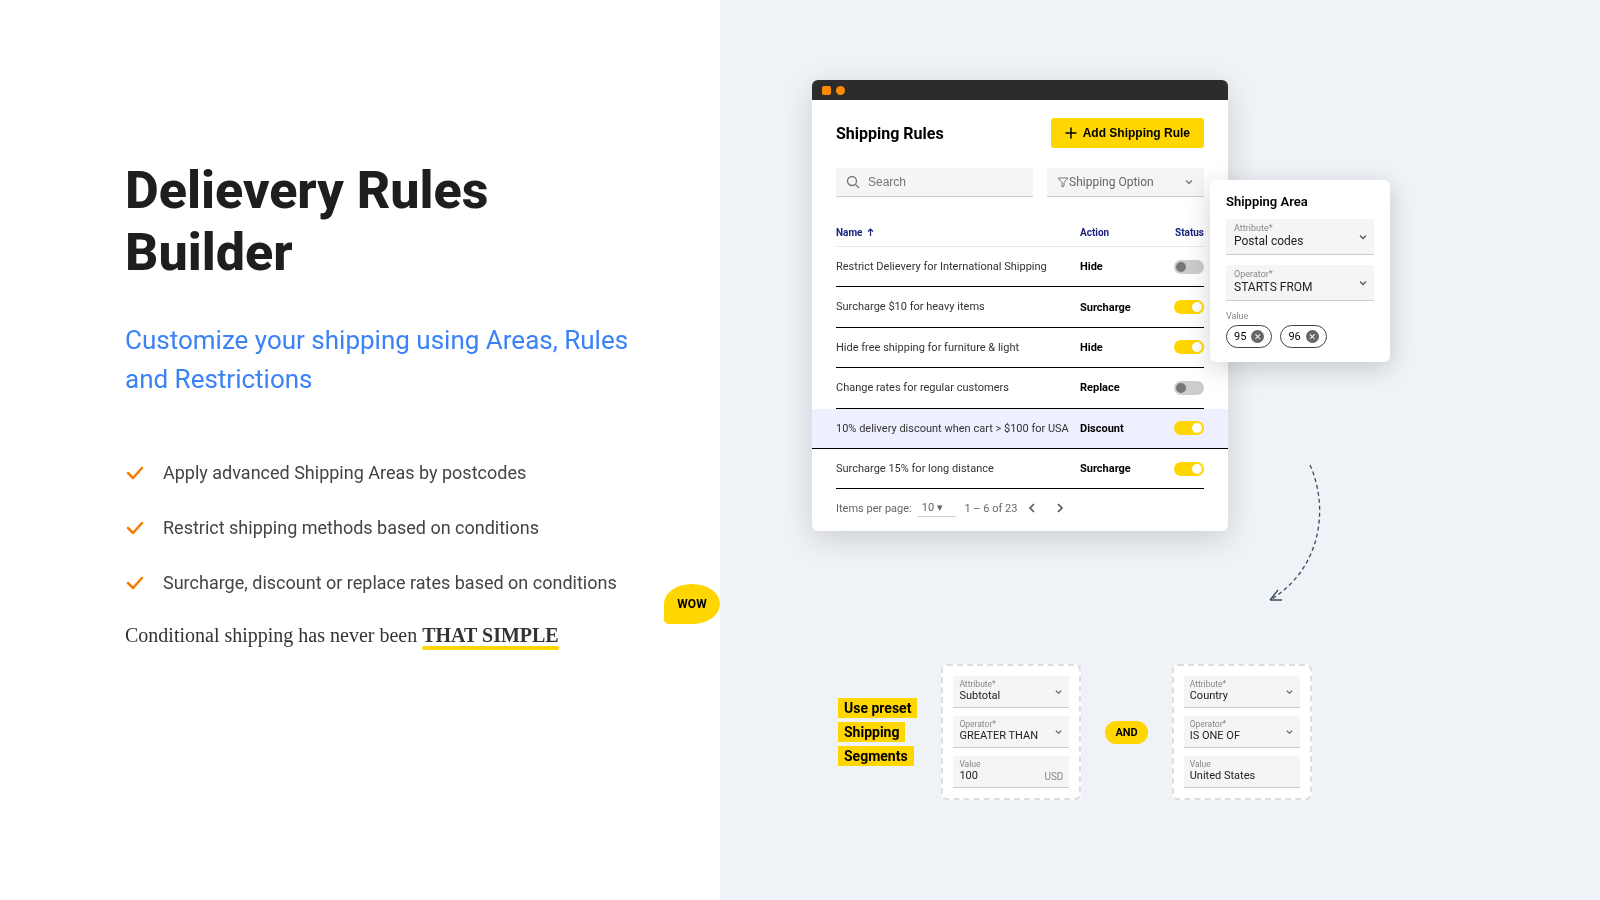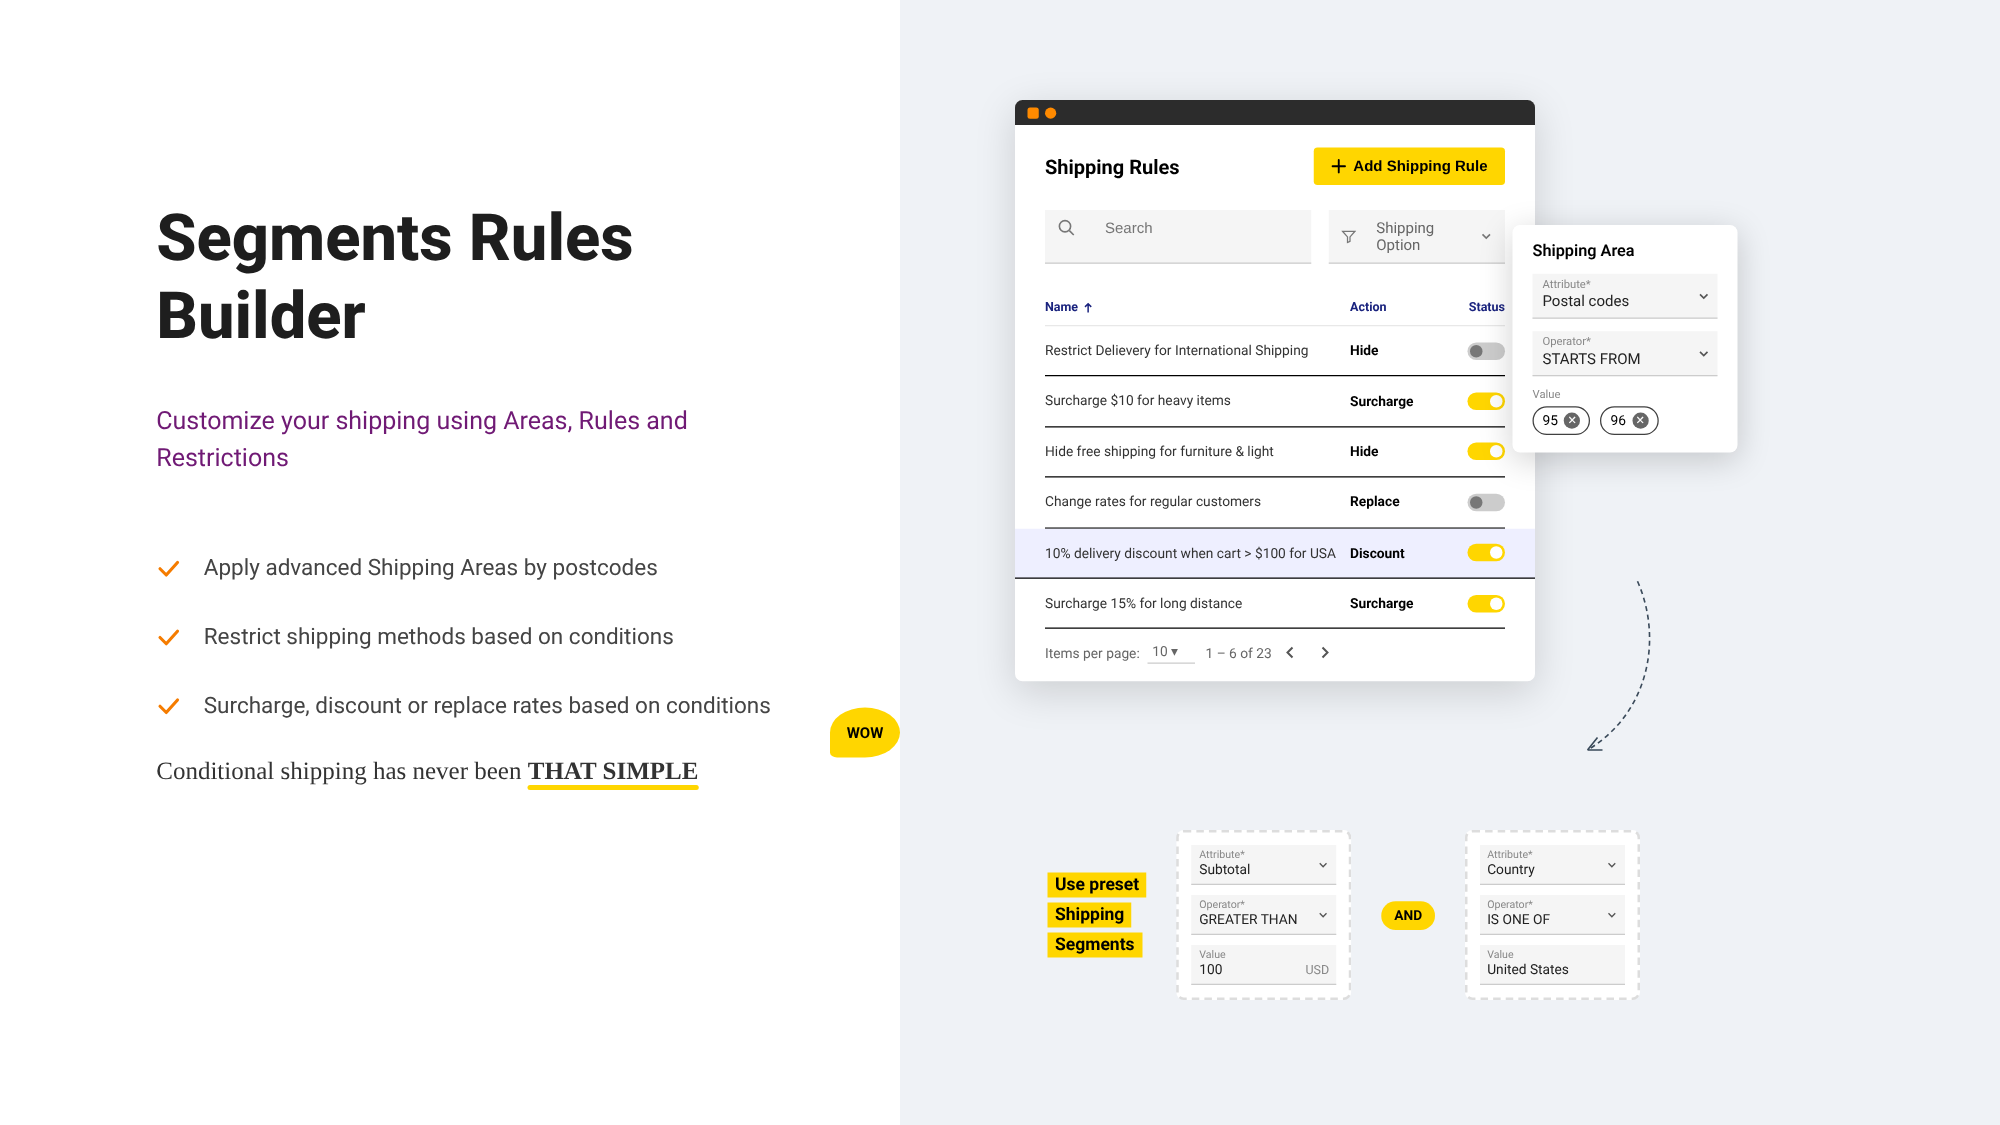--- a/index.html
+++ b/index.html
@@ -1,42 +1,42 @@
 <!DOCTYPE html>
 <html><head>
 <meta charset="utf-8">
 <style>
 * { margin: 0; padding: 0; box-sizing: border-box; }
 body { font-family: -apple-system, BlinkMacSystemFont, 'Segoe UI', Roboto, sans-serif; width: 1600px; height: 900px; display: flex; background: #fff; overflow: hidden; }
 .left-panel { width: 720px; padding: 160px 60px 60px 125px; background: #fff; }
 .right-panel { flex: 1; background: #eff2f6; position: relative; }
 .title { font-size: 52px; font-weight: 800; color: #1e1e1e; line-height: 1.2; margin-bottom: 36px; }
-.subtitle { font-size: 20px; color: #701a75; line-height: 1.5; margin-bottom: 60px; }
+.subtitle { font-size: 26px; color: #3b82f6; line-height: 1.5; margin-bottom: 60px; }
 .bullets { list-style: none; }
 .bullets li { display: flex; align-items: flex-start; gap: 18px; margin-bottom: 28px; }
 .check-icon { flex-shrink: 0; margin-top: 4px; }
 .bullet-text { font-size: 18px; color: #444; line-height: 1.5; }
 .tagline-row { display: flex; align-items: center; gap: 8px; margin-top: 20px; position: relative; }
 .tagline { font-size: 20px; color: #333; font-family: 'Comic Sans MS', cursive; }
 .simple-hl { position: relative; font-weight: 700; }
 .simple-hl::after { content: ''; position: absolute; left: 0; right: 0; bottom: -4px; height: 4px; background: #ffd600; border-radius: 2px; }
 .wow-bubble { position: absolute; right: -60px; top: -40px; width: 56px; height: 40px; background: #ffd600; border-radius: 50% 50% 50% 10%; display: flex; align-items: center; justify-content: center; font-size: 12px; font-weight: 700; }
 
 .app-window { position: absolute; top: 80px; left: 92px; width: 416px; background: #fff; border-radius: 6px; box-shadow: 0 8px 32px rgba(0,0,0,0.15); overflow: hidden; }
 .titlebar { height: 20px; background: #2c2c2c; display: flex; align-items: center; padding-left: 10px; gap: 5px; }
 .tb-dot { width: 9px; height: 9px; border-radius: 50%; }
 .tb-dot.sq { border-radius: 2px; }
 .app-body { padding: 18px 24px 14px 24px; }
 .app-header { display: flex; justify-content: space-between; align-items: center; margin-bottom: 20px; }
 .app-title { font-size: 16px; font-weight: 700; }
 .btn-primary { background: #ffd600; border: none; padding: 8px 14px; font-size: 12px; font-weight: 600; border-radius: 3px; display: flex; align-items: center; gap: 6px; cursor: pointer; }
 .filter-row { display: flex; gap: 14px; margin-bottom: 22px; }
-.search-box { flex: 0.85; background: #f5f5f5; border-bottom: 1px solid #ccc; padding: 7px 10px; display: flex; align-items: flex-start; gap: 24px; }
+.search-box { flex: 0.85; background: #f5f5f5; border-bottom: 1px solid #ccc; padding: 7px 10px; display: flex; align-items: flex-end; gap: 8px; }
 .search-box input { border: none; background: transparent; font-size: 12px; outline: none; flex: 1; }
-.dropdown-box { flex: 1; background: #f5f5f5; border-bottom: 1px solid #ccc; padding: 7px 10px; display: flex; align-items: center; gap: 16px; font-size: 12px; color: #666; }
+.dropdown-box { flex: 1; background: #f5f5f5; border-bottom: 1px solid #ccc; padding: 7px 10px; display: flex; align-items: center; gap: 0; font-size: 12px; color: #666; }
 .table-head { display: flex; font-size: 10px; font-weight: 700; color: #1a237e; padding: 8px 0; border-bottom: 1px solid #e8e8e8; }
 .col-name { flex: 1; display: flex; align-items: center; gap: 4px; }
 .col-action { width: 76px; }
 .col-status { width: 48px; text-align: right; }
 .table-row { display: flex; align-items: center; padding: 12px 0; border-bottom: 1px solid #000000; font-size: 11px; }
 .table-row.highlight { background: #eeefff; margin-left: -24px; margin-right: -24px; padding-left: 24px; padding-right: 24px; }
 .row-name { flex: 1; color: #333; line-height: 1.4; padding-right: 8px; }
 .row-action { width: 76px; font-weight: 700; }
 .row-status { width: 48px; display: flex; justify-content: flex-end; }
 .toggle { width: 30px; height: 14px; border-radius: 7px; position: relative; }
@@ -72,21 +72,21 @@
 .cf-value { font-size: 11px; color: #222; }
 .cf-suffix { position: absolute; right: 6px; bottom: 5px; font-size: 10px; color: #888; }
 .and-dot { background: #ffd600; font-size: 11px; font-weight: 700; padding: 5px 10px; border-radius: 14px; }
 
 .curve-arrow { position: absolute; top: 460px; right: 270px; }
 </style>
 </head>
 <body>
 
 <div class="left-panel">
-  <div class="title">Segments Rules Builder</div>
+  <div class="title">Delievery Rules Builder</div>
   <div class="subtitle">Customize your shipping using Areas, Rules and Restrictions</div>
   <ul class="bullets">
     <li>
       <svg class="check-icon" width="20" height="20" viewBox="0 0 20 20">
           <path d="M3 10 L8 15 L17 5" stroke="#f57c00" stroke-width="2.5" fill="none" stroke-linecap="round" stroke-linejoin="round"></path>
         </svg>
       <span class="bullet-text">Apply advanced Shipping Areas by postcodes</span>
     </li>
     <li>
       <svg class="check-icon" width="20" height="20" viewBox="0 0 20 20">

